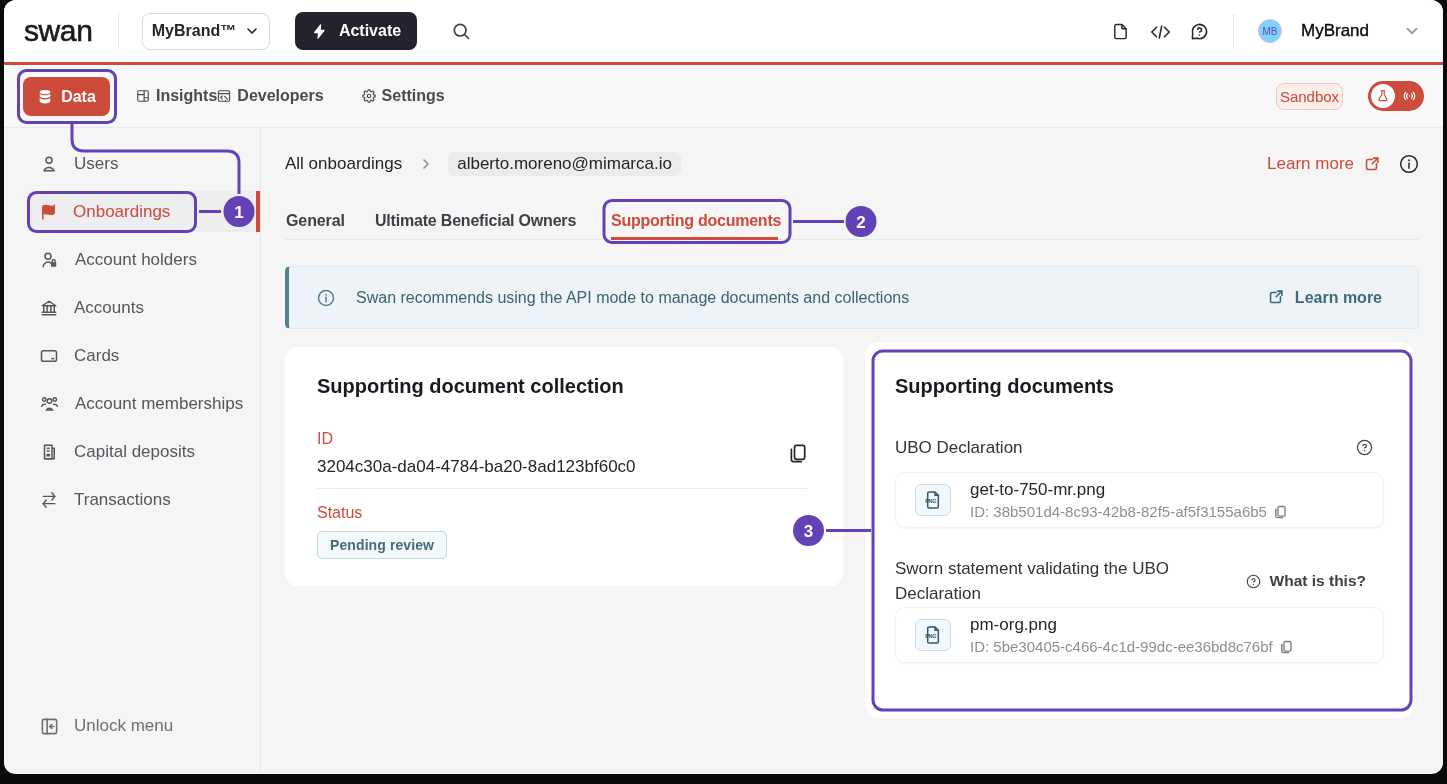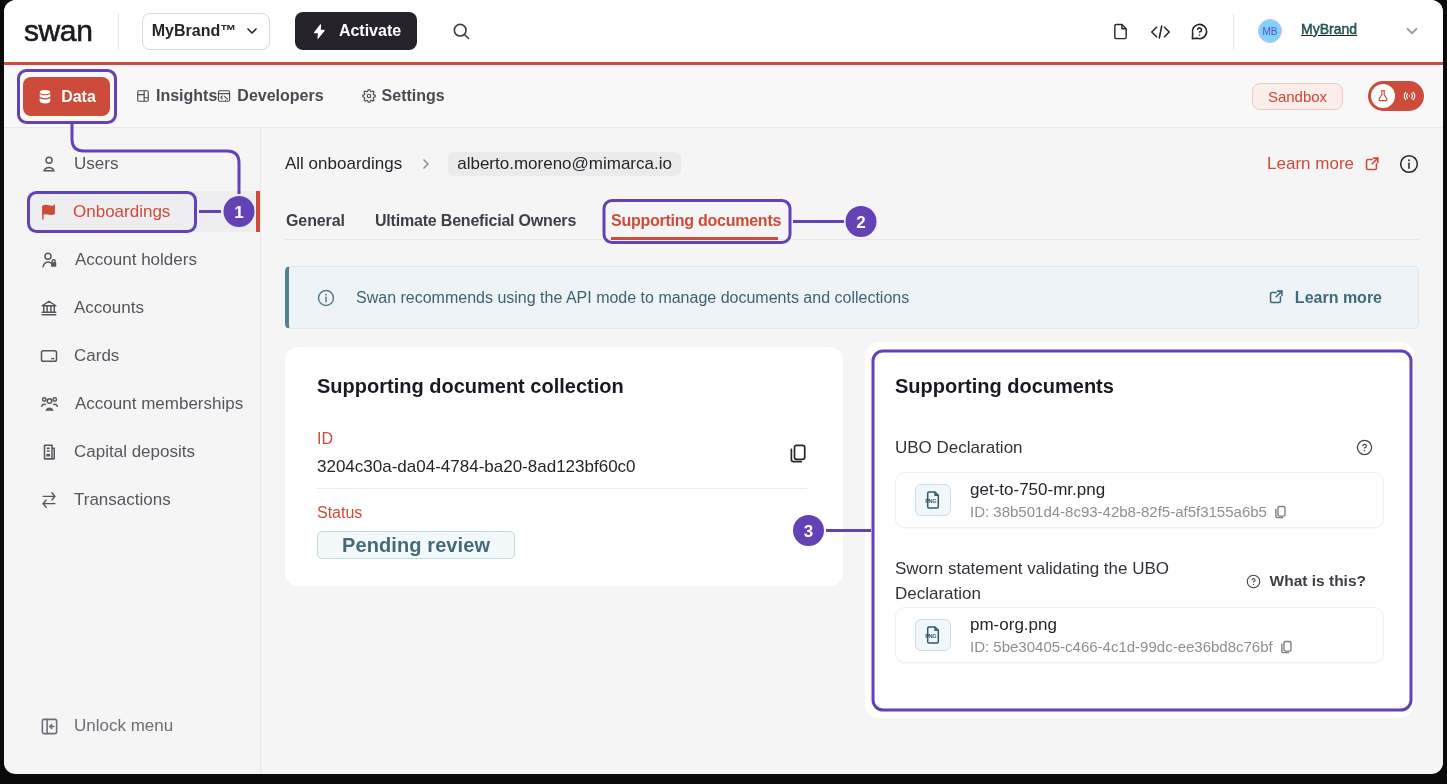--- a/index.html
+++ b/index.html
@@ -9,34 +9,34 @@
 .header { height:62px; background:#fff; display:flex; align-items:center; padding:0 24px 0 20px; position:relative; }
 .logo { width:71px; font-size:30px; font-weight:400; letter-spacing:-0.4px; color:#1B1A21; -webkit-text-stroke:0.6px #1B1A21; }
 .hdiv { width:1px; height:36px; background:#E4E4E6; margin-left:23px; }
 .brandbtn { margin-left:23px; width:128px; height:37px; border:1px solid #D9D9DC; border-radius:8px; background:#fff; display:flex; align-items:center; justify-content:center; gap:8px; font-size:16px; font-weight:700; color:#26252C; }
 .activatebtn { margin-left:25px; width:122px; height:38px; background:#25222C; border-radius:8px; color:#fff; display:flex; align-items:center; justify-content:center; gap:11px; font-size:16px; font-weight:700; }
 .searchic { margin-left:34px; }
 .hright { position:absolute; left:0; top:0; width:1439px; height:62px; }
 .hicon { position:absolute; }
 .hdiv2 { position:absolute; left:1229px; top:14px; width:1px; height:35px; background:#E4E4E6; }
 .avatar { position:absolute; left:1254px; top:19px; width:24px; height:24px; border-radius:50%; background:#7dd3fc; border:1px solid #CDBCF1; color:#6746C3; font-size:10px; display:flex; align-items:center; justify-content:center; }
-.hname { position:absolute; left:1297px; top:21px; font-size:14px; color:#0f766e;text-decoration:underline; -webkit-text-stroke:0.4px #201F26; }
+.hname { position:absolute; left:1297px; top:21px; font-size:17px; color:#000000; -webkit-text-stroke:0.4px #201F26; }
 .hchev { position:absolute; left:1399px; top:22px; }
 
 .redline { height:3px; background:#CD4B3A; }
 
 .nav { height:63px; background:#F8F8F9; border-bottom:1px solid #E9E9EB; display:flex; align-items:center; padding:0 19px 0 19px; }
 .databtn { width:87px; height:39px; background:#CD4B3A; border-radius:8px; color:#fff; display:flex; align-items:center; justify-content:center; gap:8px; font-size:16px; font-weight:700; margin-top:1px; }
 .navitem { display:flex; align-items:center; gap:6px; font-size:16px; font-weight:700; color:#4A4A52;text-align:center; }
 .navitem svg { flex:none; }
 .nav .ni1 { margin-left:26px; }
 .nav .ni2 { }
 .nav .ni3 { margin-left:38px; }
 .navright { margin-left:auto; display:flex; align-items:center; }
-.sandbox { width:91px; height:27px; border:1px solid #F1C8C0; background:#FBEDEA; border-radius:8px; color:#C94A39; font-size:15px; font-weight:400; display:flex; align-items:center; justify-content:center; }
+.sandbox { width:67px; height:27px; border:1px solid #F1C8C0; background:#FBEDEA; border-radius:8px; color:#C94A39; font-size:15px; font-weight:400; display:flex; align-items:center; justify-content:center; }
 .toggle { margin-left:25px; width:56px; height:30px; background:#CD4B3A; border-radius:15px; position:relative; }
 .knob { position:absolute; left:3px; top:3px; width:24px; height:24px; background:#fff; border-radius:50%; display:flex; align-items:center; justify-content:center; }
 .livic { position:absolute; right:7px; top:8px; }
 
 .bodyrow { display:flex; height:645px; }
 .sidebar { width:257px; background:#F5F5F6; border-right:1px solid #E7E7E9; padding-top:12px; display:flex; flex-direction:column; position:relative; flex:none; }
 .sitem { height:48px; display:flex; align-items:center; padding-left:36px; gap:16px; font-size:17px; color:#56565E; }
 .sitem svg { flex:none; }
 .sactive { position:relative; height:48px; display:flex; align-items:center; }
 .sactivebg { position:absolute; left:23px; right:0; top:3px; bottom:4px; background:#EEEEF0; border-radius:6px 0 0 6px; }
@@ -60,21 +60,21 @@
 .banner { margin-top:26px; height:63px; background:#EDF3F6; border:1px solid #DCE8ED; border-left:4px solid #54808F; border-radius:5px; display:flex; align-items:center; padding:0 36px 0 28px; }
 .bannertext { font-size:16px; color:#3E6272; margin-left:21px; }
 .bannerlearn { margin-left:auto; display:flex; align-items:center; gap:11px; color:#3E6B7A; font-size:16px; font-weight:700; }
 
 .cards { display:flex; margin-top:13px; align-items:flex-start; }
 .card1 { margin-top:5px; width:558px; background:#fff; border-radius:13px; padding:28px 32px; height:239px; position:relative; }
 .cardtitle { font-size:20px; font-weight:700; color:#1A1921; }
 .lbl { font-size:16px; font-weight:400; color:#CD4B3A; }
 .val { font-size:17px; color:#26252C; margin-top:9px; }
 .divider { height:1px; background:#ECECEE; margin:11px 4px 15px 0; }
-.badge { display:inline-flex; height:28px; border:1px solid #C2D8E0; background:#F3F8FA; border-radius:5px; align-items:center; padding:0 24px; font-size:20px; font-weight:700; color:#456A78; margin-top:9px; letter-spacing:0.1px; }
+.badge { display:inline-flex; height:28px; border:1px solid #C2D8E0; background:#F3F8FA; border-radius:5px; align-items:center; padding:0 12px; font-size:14px; font-weight:700; color:#456A78; margin-top:9px; letter-spacing:0.1px; }
 .copy1 { position:absolute; right:37px; top:96px; }
 .card2 { margin-left:22px; width:549px; background:#fff; border-radius:14px; padding:33px 30px; position:relative; height:376px; }
 .doclabelrow { display:flex; margin-top:28px; align-items:center; }
 .doclabel { font-size:17px; color:#33323A; line-height:25px; width:300px; }
 .qmark { margin-left:auto; margin-right:18px; display:flex; align-items:center; gap:9px; font-size:15.5px; font-weight:700; color:#3F3E46; }
 .filerow { margin-top:12px; height:56px; background:#fff; border:1px solid #F1F1F3; box-shadow:0 1px 2px rgba(0,0,0,0.04); border-radius:10px; display:flex; align-items:center; padding:0 16px 0 19px; }
 .pngbox { width:36px; height:32px; background:#F2F7FB; border:1px solid #C9DDEA; border-radius:6px; display:flex; align-items:center; justify-content:center; flex:none; }
 .fileinfo { margin-left:19px; }
 .filename { font-size:17px; color:#26252C; }
 .fileid { font-size:15px; color:#8E8E95; margin-top:3px; display:flex; align-items:center; gap:7px; }

